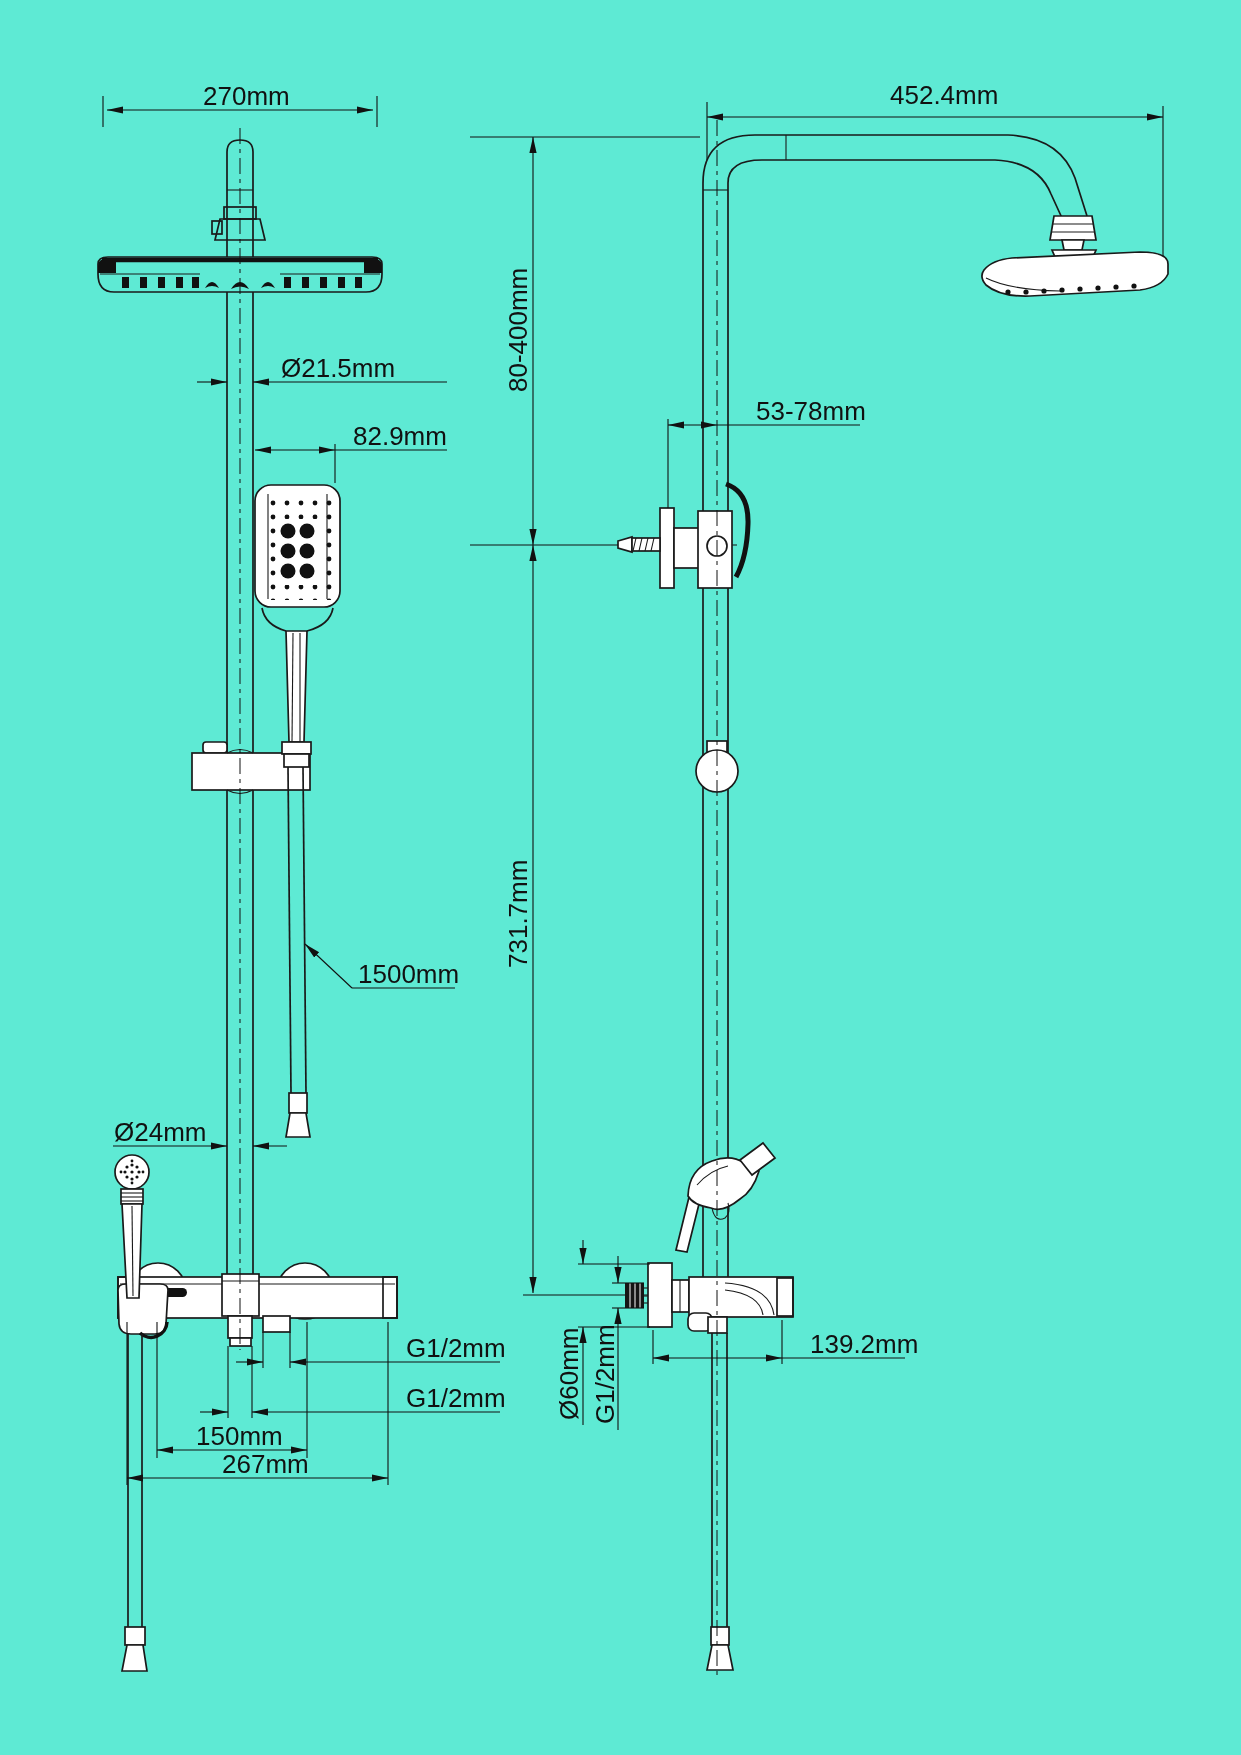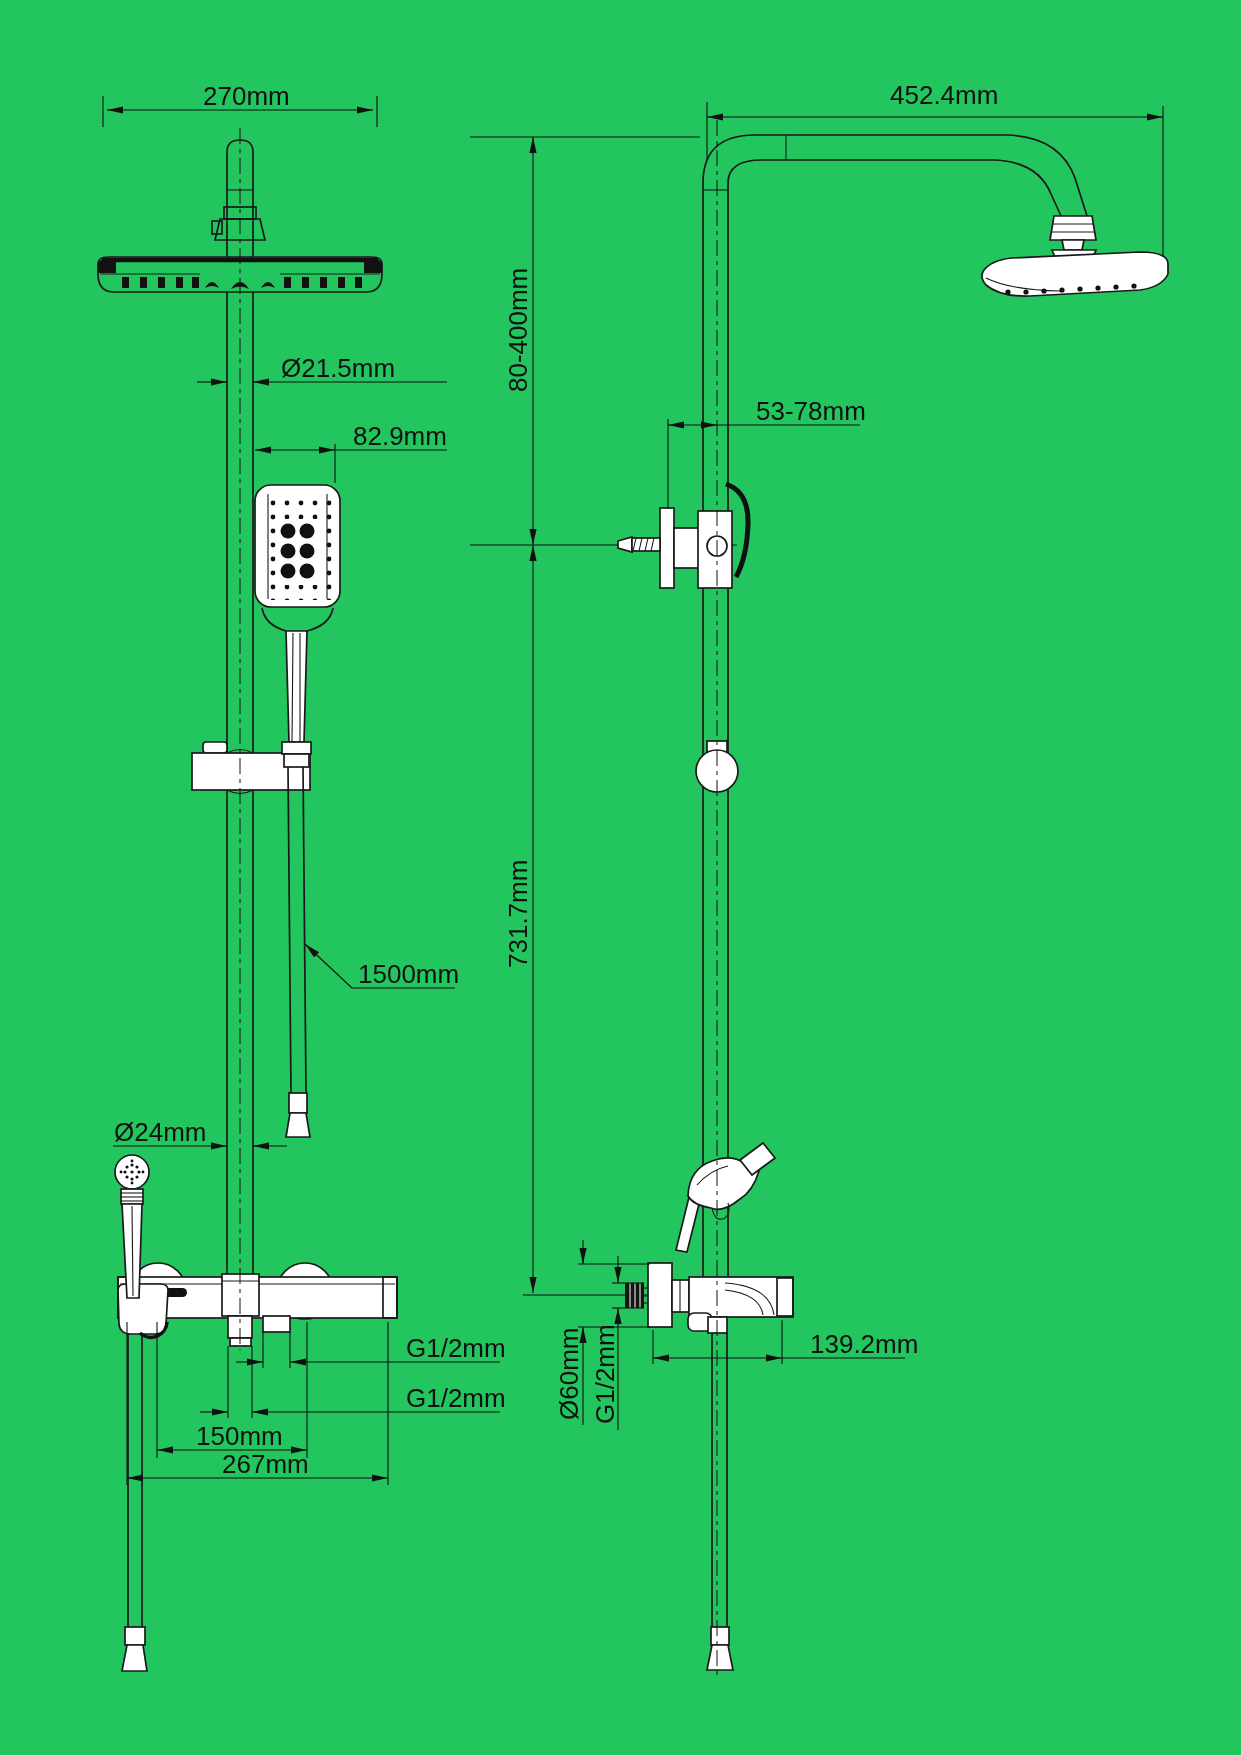--- a/index.html
+++ b/index.html
@@ -1,16 +1,16 @@
 <!DOCTYPE html>
 <html><head>
 <meta charset="utf-8">
 <style>
   html,body{margin:0;padding:0;background:#ffffff;}
-  .page{width:1241px;height:1755px;position:relative;background:#22c55e;overflow:hidden;}
+  .page{width:1241px;height:1755px;position:relative;background:#5eead4;overflow:hidden;}
   svg{display:block;}
   text{font-family:"Liberation Sans","DejaVu Sans",sans-serif;font-size:26px;fill:#111;}
   .ol{stroke:#1a1a1a;stroke-width:1.7;fill:none;}
   .olw{stroke:#1a1a1a;stroke-width:1.7;fill:#fff;}
   .thin{stroke:#1a1a1a;stroke-width:1.1;fill:none;}
   .thick{stroke:#111;stroke-width:4.5;fill:none;}
   .dim{stroke:#111;stroke-width:1.1;fill:none;}
   .cl{stroke:#111;stroke-width:1;fill:none;stroke-dasharray:16 5 4 5;}
   .blk{fill:#111;stroke:none;}
 </style>

